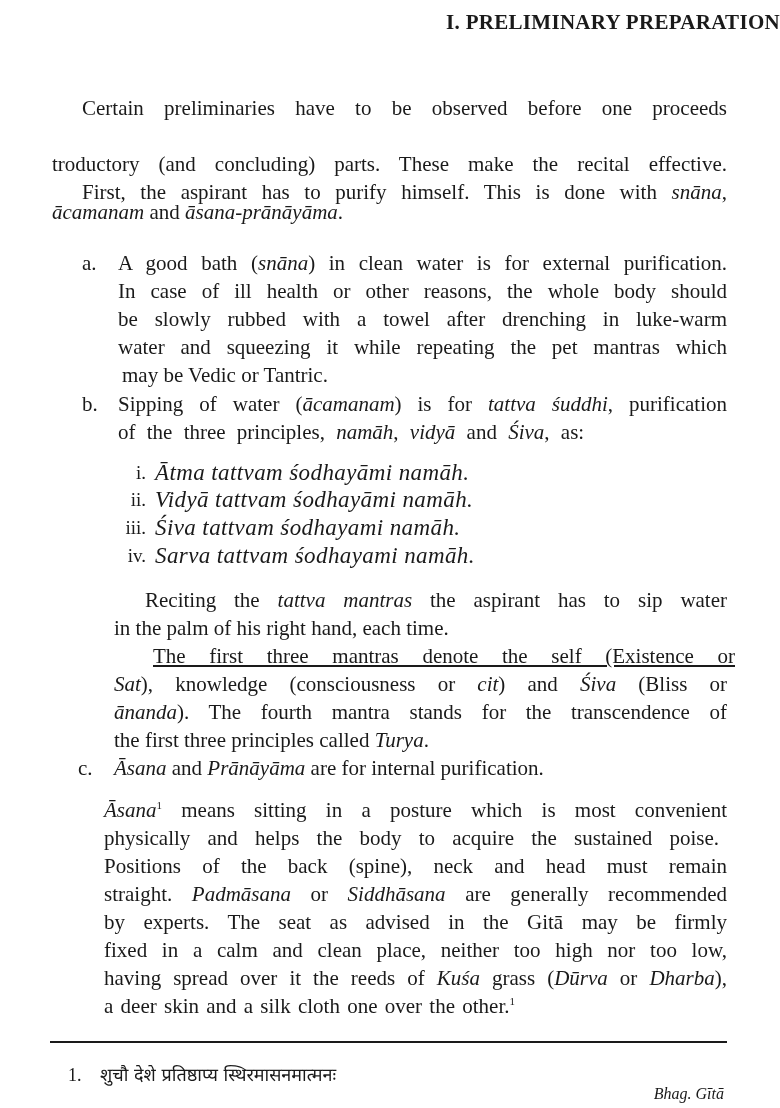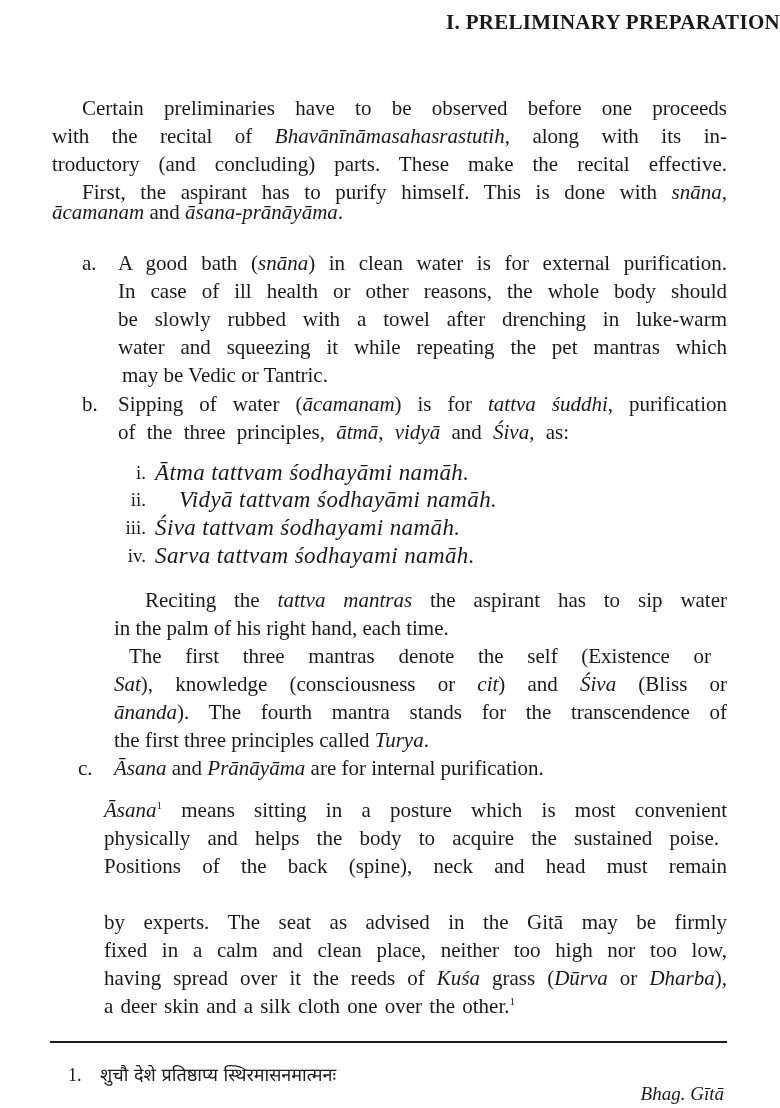--- a/index.html
+++ b/index.html
@@ -17,67 +17,67 @@
     position: absolute; font-size: 21px; line-height: 28px; white-space: nowrap;
   }
   .just { text-align: justify; text-align-last: justify; }
   i, em { font-style: italic; }
   sup { font-size: 11px; vertical-align: super; line-height: 0; }
   .marker { position: absolute; font-size: 21px; line-height: 28px; }
   .roman-marker { position: absolute; font-size: 19px; line-height: 27px; text-align: right; width: 40px; }
   .roman-text { position: absolute; font-size: 23px; line-height: 27px; font-style: italic; letter-spacing: 0.4px; white-space: nowrap; }
   .divider { position: absolute; left: 50px; top: 1041px; width: 677px; height: 2px; background: #1a1a1a; }
   .fn { position: absolute; font-size: 18px; line-height: 24px; white-space: nowrap; }
-  .source { position: absolute; font-size: 19px; line-height: 24px; font-style: italic; white-space: nowrap; }
+  .source { position: absolute; font-size: 16px; line-height: 24px; font-style: italic; white-space: nowrap; }
 </style>
 </head>
 <body>
 
 <div class="page">
   <div class="title">I. PRELIMINARY PREPARATION</div>
 
   <div class="line just" style="left:82px; top:94px; width:645px;">Certain preliminaries have to be observed before one proceeds</div>
-  <div class="line just" style="left:52px; top:122px; width:675px;">with the recital of <i>Bhavānīnāmasahasrastutih</i>, along with its in-</div>
   <div class="line just" style="left:52px; top:150px; width:675px;">troductory (and concluding) parts. These make the recital effective.</div>
   <div class="line just" style="left:82px; top:178px; width:645px;">First, the aspirant has to purify himself. This is done with <i>snāna</i>,</div>
   <div class="line" style="left:52px; top:198px;"><i>ācamanam</i> and <i>āsana-prānāyāma</i>.</div>
 
   <div class="marker" style="left:82px; top:249px;">a.</div>
   <div class="line just" style="left:118px; top:249px; width:609px;">A good bath (<i>snāna</i>) in clean water is for external purification.</div>
   <div class="line just" style="left:118px; top:277px; width:609px;">In case of ill health or other reasons, the whole body should</div>
   <div class="line just" style="left:118px; top:305px; width:609px;">be slowly rubbed with a towel after drenching in luke-warm</div>
   <div class="line just" style="left:118px; top:333px; width:609px;">water and squeezing it while repeating the pet mantras which</div>
   <div class="line" style="left:122px; top:361px;">may be Vedic or Tantric.</div>
 
   <div class="marker" style="left:82px; top:390px;">b.</div>
   <div class="line just" style="left:118px; top:390px; width:609px;">Sipping of water (<i>ācamanam</i>) is for <i>tattva śuddhi</i>, purification</div>
-  <div class="line" style="left:118px; top:418px; word-spacing:6px;">of the three principles, <i>ātmā</i>, <i>vidyā</i> and <i>Śiva</i>, as:</div>
+  <div class="line" style="left:118px; top:418px; word-spacing:6px;">of the three principles, <i>namāh</i>, <i>vidyā</i> and <i>Śiva</i>, as:</div>
 
   <div class="roman-marker" style="left:106px; top:459px;">i.</div>
   <div class="roman-text" style="left:155px; top:459px;">Ātma tattvam śodhayāmi namāh.</div>
   <div class="roman-marker" style="left:106px; top:486px;">ii.</div>
-  <div class="roman-text" style="left:155px; top:486px;margin-left:24px;">Vidyā tattvam śodhayāmi namāh.</div>
+  <div class="roman-text" style="left:155px; top:486px;">Vidyā tattvam śodhayāmi namāh.</div>
   <div class="roman-marker" style="left:106px; top:514px;">iii.</div>
   <div class="roman-text" style="left:155px; top:514px;">Śiva tattvam śodhayami namāh.</div>
   <div class="roman-marker" style="left:106px; top:542px;">iv.</div>
   <div class="roman-text" style="left:155px; top:542px;">Sarva tattvam śodhayami namāh.</div>
 
   <div class="line just" style="left:145px; top:586px; width:582px;">Reciting the <i>tattva mantras</i> the aspirant has to sip water</div>
   <div class="line" style="left:114px; top:614px;">in the palm of his right hand, each time.</div>
-  <div class="line just" style="left:129px; top:642px; width:582px;">The first three mantras denote the self (Existence or</div>
+  <div class="line just" style="left:153px; top:642px; width:582px;text-decoration:underline;">The first three mantras denote the self (Existence or</div>
   <div class="line just" style="left:114px; top:670px; width:613px;"><i>Sat</i>), knowledge (consciousness or <i>cit</i>) and <i>Śiva</i> (Bliss or</div>
   <div class="line" style="left:114px; top:726px;">the first three principles called <i>Turya</i>.</div>
   <div class="line just" style="left:114px; top:698px; width:613px;"><i>ānanda</i>). The fourth mantra stands for the transcendence of</div>
 
   <div class="marker" style="left:78px; top:754px;">c.</div>
   <div class="line" style="left:114px; top:754px;"><i>Āsana</i> and <i>Prānāyāma</i> are for internal purification.</div>
 
   <div class="line just" style="left:104px; top:796px; width:623px;"><i>Āsana</i><sup>1</sup> means sitting in a posture which is most convenient</div>
   <div class="line just" style="left:104px; top:824px; width:615px;">physically and helps the body to acquire the sustained poise.</div>
   <div class="line just" style="left:104px; top:852px; width:623px;">Positions of the back (spine), neck and head must remain</div>
+  <div class="line just" style="left:104px; top:880px; width:623px;">straight. <i>Padmāsana</i> or <i>Siddhāsana</i> are generally recommended</div>
   <div class="line just" style="left:104px; top:908px; width:623px;">by experts. The seat as advised in the Gitā may be firmly</div>
   <div class="line just" style="left:104px; top:936px; width:623px;">fixed in a calm and clean place, neither too high nor too low,</div>
   <div class="line just" style="left:104px; top:964px; width:623px;">having spread over it the reeds of <i>Kuśa</i> grass (<i>Dūrva</i> or <i>Dharba</i>),</div>
   <div class="line" style="left:104px; top:992px; word-spacing:2px;">a deer skin and a silk cloth one over the other.<sup>1</sup></div>
 
   <div class="divider"></div>
   <div class="fn" style="left:68px; top:1063px;">1.</div>
   <div class="fn" style="left:100px; top:1063px; font-family:'DejaVu Sans', sans-serif;">शुचौ देशे प्रतिष्ठाप्य स्थिरमासनमात्मनः</div>
   <div class="source" style="right:56px; top:1082px;">Bhag. Gītā</div>
 </div>

